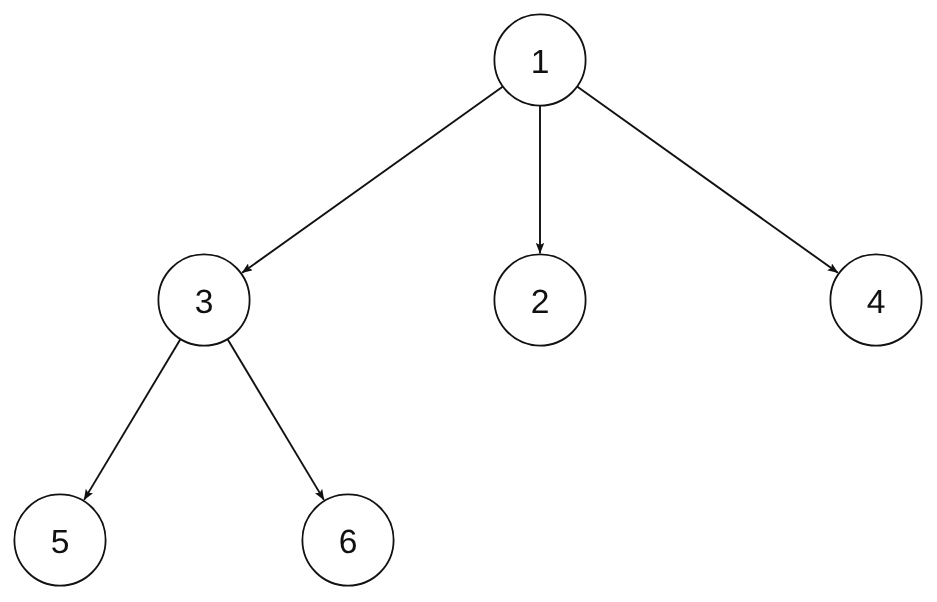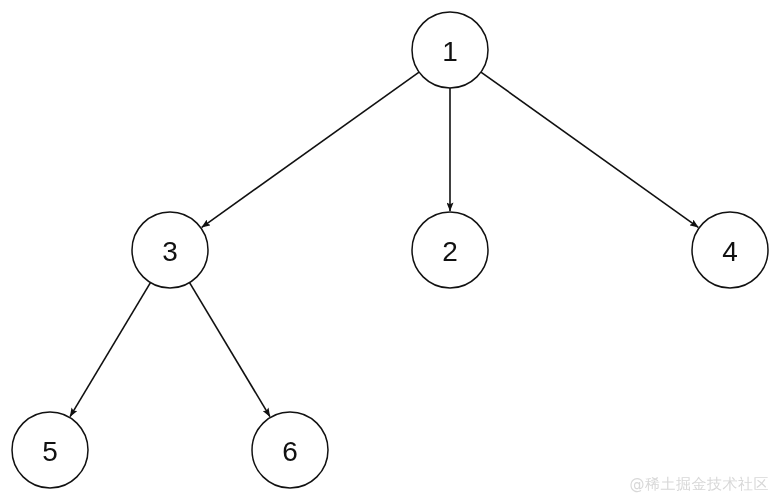--- a/index.html
+++ b/index.html
@@ -95,15 +95,14 @@
           <circle cx="50" cy="450" r="38" class="node-circle"></circle>
           <text x="50" y="451" class="node-label">5</text>
         </g>
         <g>
           <circle cx="290" cy="450" r="38" class="node-circle"></circle>
           <text x="290" y="451" class="node-label">6</text>
         </g>
       </g>
   </svg>
 
-  <div class="watermark">@稀土掘金技术社区</div>
 
 </div>
 
 </body></html>

